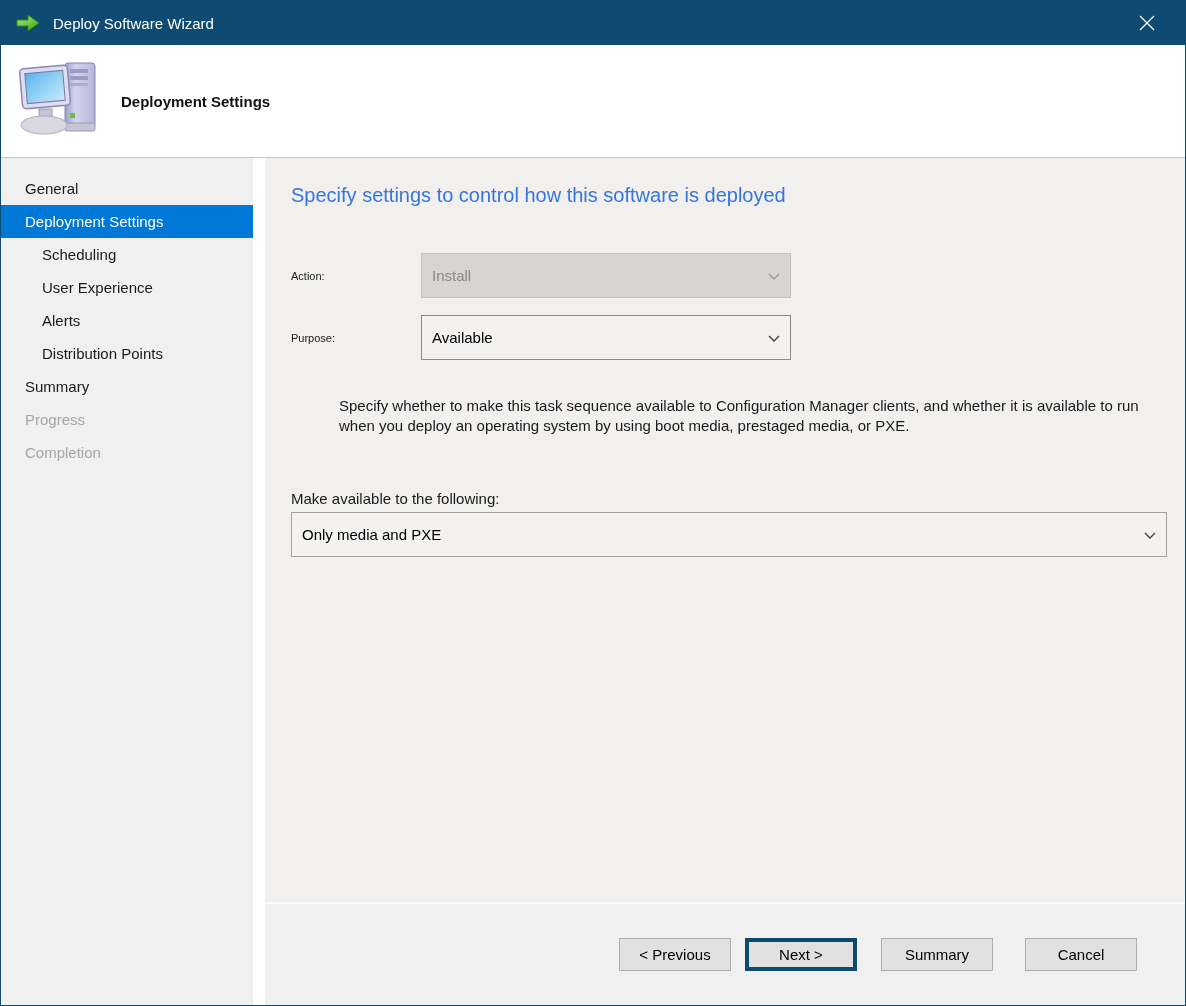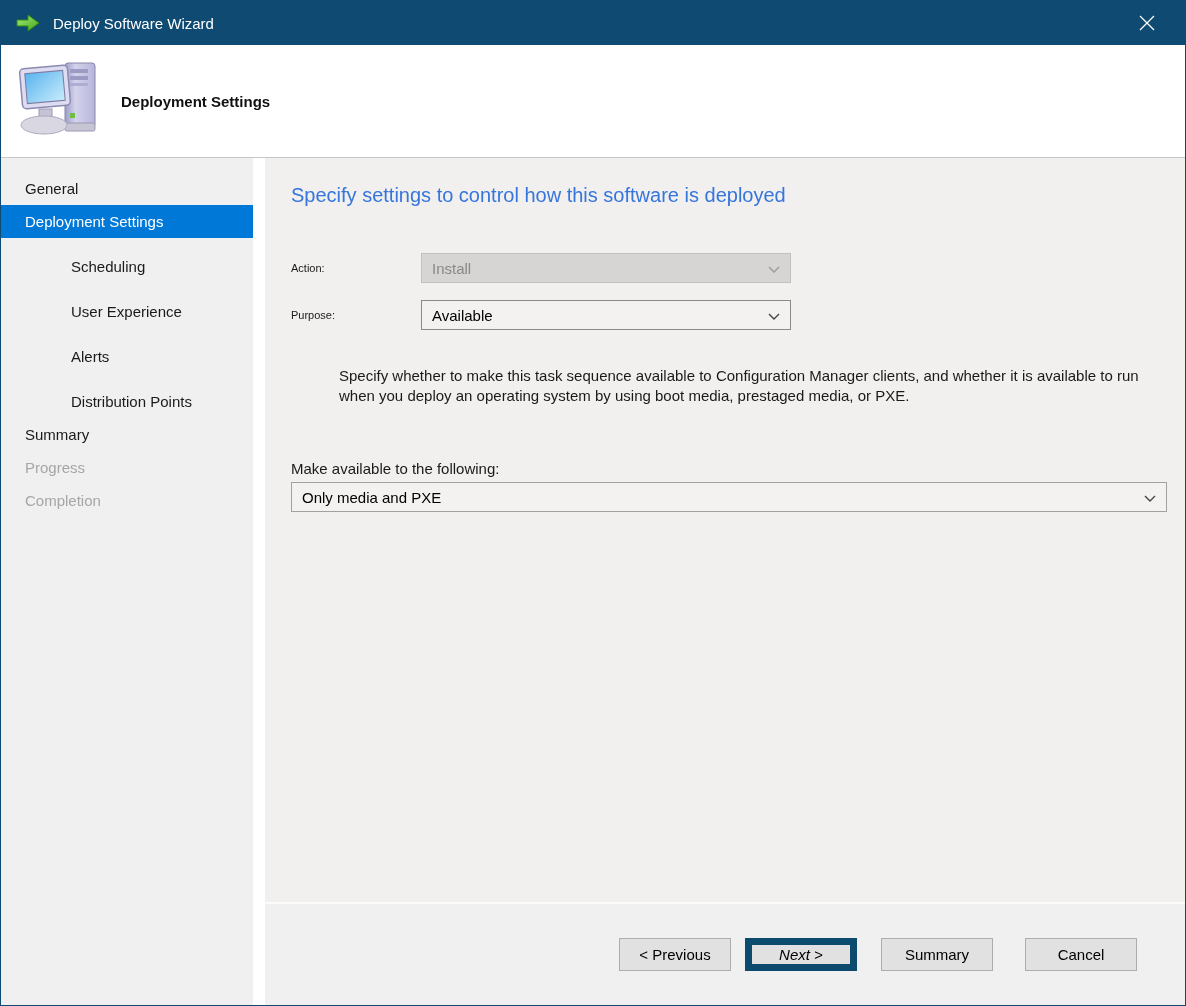--- a/index.html
+++ b/index.html
@@ -36,32 +36,32 @@
   .header-icon { margin-left:14px; width:90px; height:88px; flex:none; }
   .header-title { margin-left:16px; font-size:15px; font-weight:bold; color:#111111; }
   
   .body { flex:1; display:flex; min-height:0; }
   .sidebar { width:252px; flex:none; background:#F0F0F0; padding-top:14px; }
   .side-item {
     height:33px; line-height:33px;
     font-size:15px; color:#1A1A1A;
     padding-left:24px; white-space:nowrap;
   }
-  .side-item.sub { padding-left:70px;margin-top:12px; }
+  .side-item.sub { padding-left:41px; }
   .side-item.selected { background:#0078D7; color:#FFFFFF; }
   .side-item.disabled { color:#A6A6A6; }
   .gap { width:12px; flex:none; background:#FFFFFF; }
   .right-col { flex:1; min-width:0; display:flex; flex-direction:column; background:#F1F0EF; }
   .content { flex:1; padding:26px 18px 0 26px; overflow:hidden; }
   .heading { font-size:20px; font-weight:400; color:#3675DC; margin:0; }
   .form-rows { margin-top:46px; }
   .form-row { display:flex; align-items:center; margin-bottom:17px; }
   .form-label { width:130px; font-size:11px; color:#1A1A1A; }
   .combo {
-    width:370px; height:30px;
+    width:370px; height:45px;
     display:flex; align-items:center; justify-content:space-between;
     padding:0 10px; font-size:15px;
   }
   .combo.enabled  { background:#F3F2F1; border:1px solid #8A8A8A; color:#000000;gap:20px; }
   .combo.disabled { background:#D7D5D3; border:1px solid #C3C1BF; color:#8A8886; }
   .combo.wide { width:100%; margin-top:5px; background:#F3F2F1; border:1px solid #A3A1A0; color:#000000; }
   .desc { margin-top:36px; font-size:15px; line-height:20px; max-width:875px; color:#1A1A1A;margin-left:48px; }
   .make-label { margin-top:54px; font-size:15px; color:#1A1A1A; }
   
   .footer {
@@ -70,21 +70,21 @@
     border-top:2px solid #FBFBFA;
     display:flex; align-items:flex-start; justify-content:flex-end;
     padding-top:34px;
   }
   .btn {
     height:33px; min-width:112px;
     background:#E1E1E1; border:1px solid #ADADAD;
     font-size:15px; font-family:inherit; color:#000000;
     padding:0 19px; cursor:default;
   }
-  .btn.default { border:7px solid #0c4a6e;font-style:italic; }
+  .btn.default { border:4px solid #0c4a6e; }
   .btn-prev { margin-right:14px; }
   .btn-next { margin-right:24px; }
   .btn-summary { margin-right:32px; }
   .btn-cancel { margin-right:48px; }
 </style>
 </head>
 <body>
 
 <div class="window">
 

